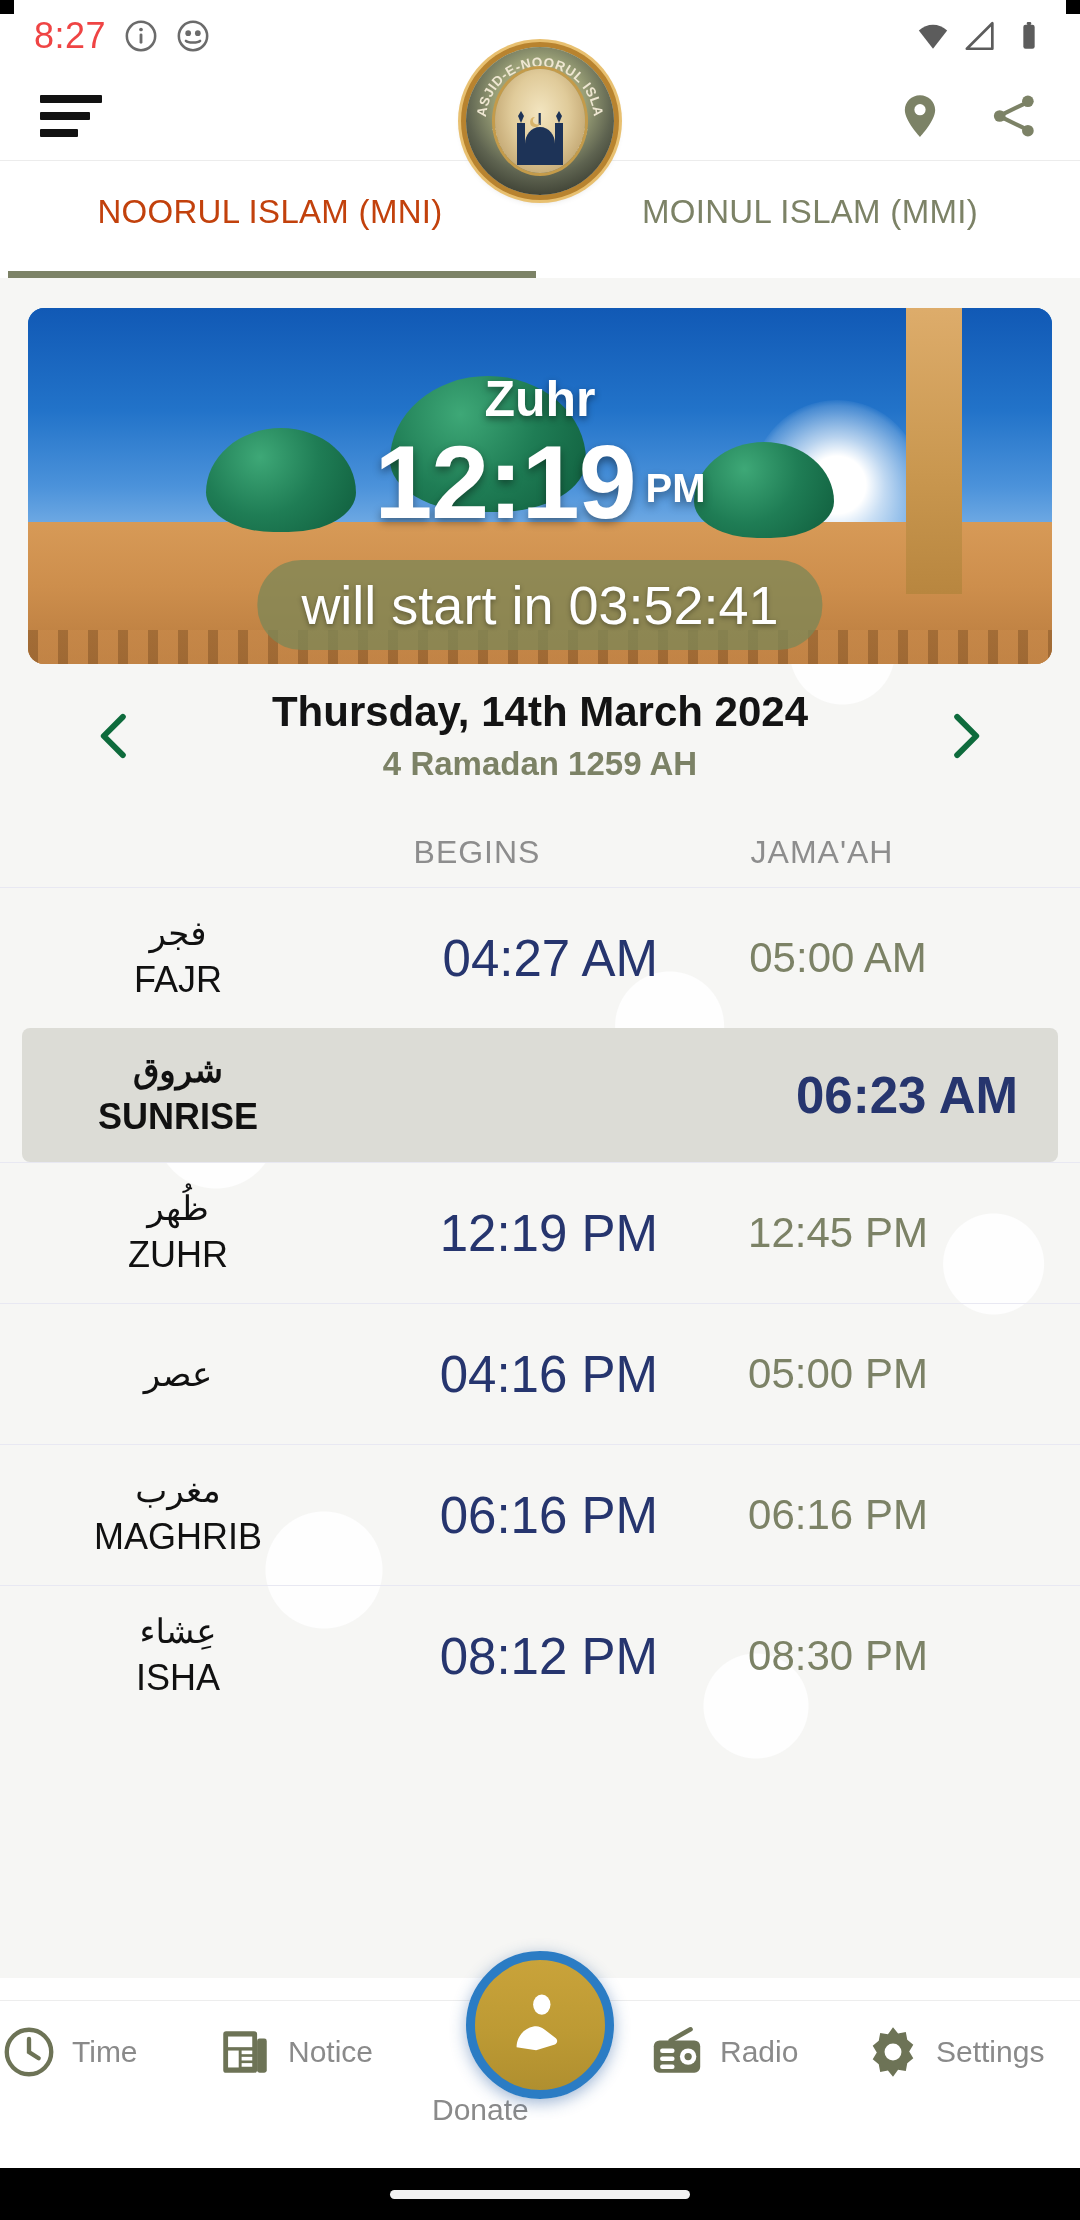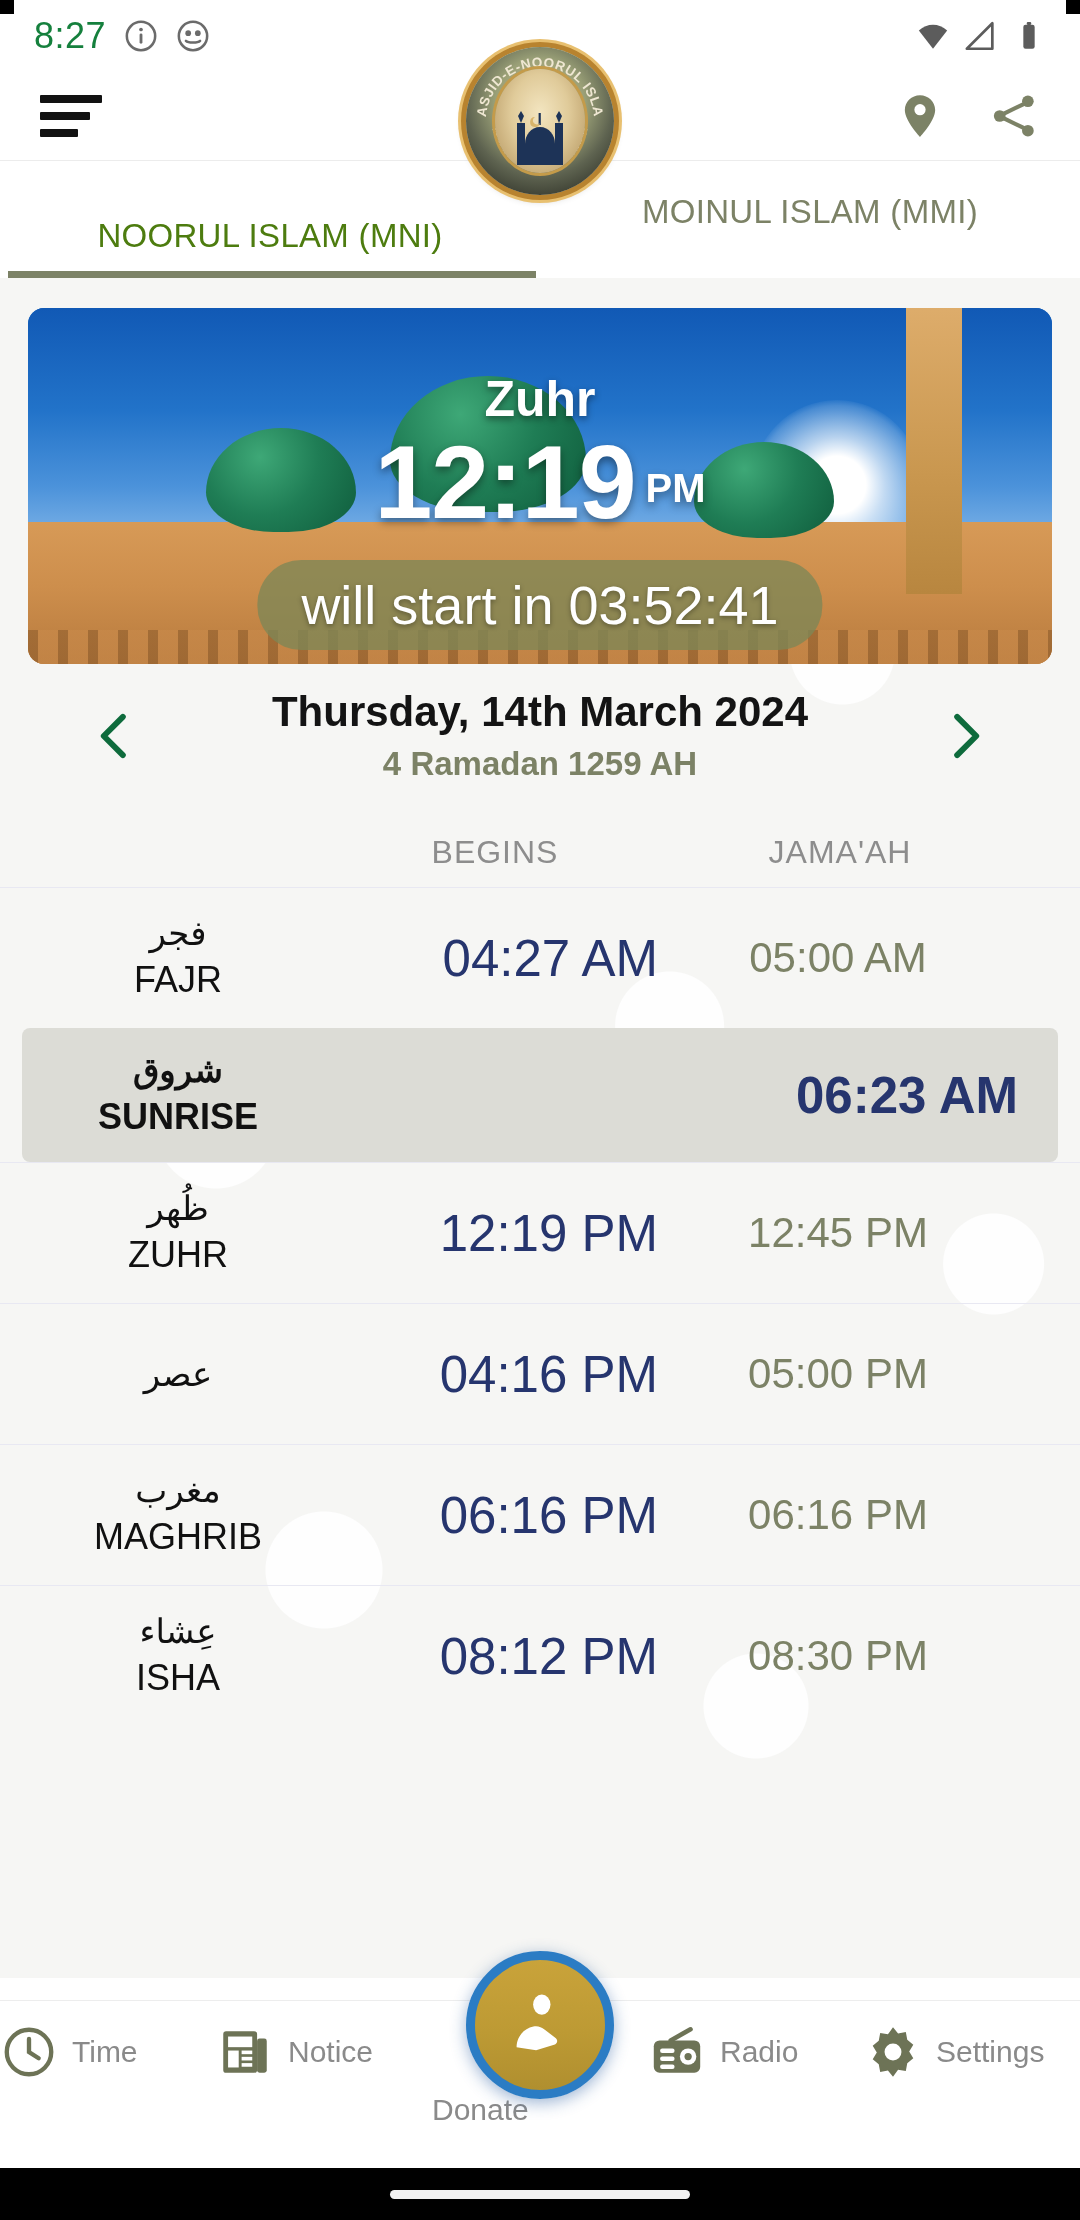--- a/index.html
+++ b/index.html
@@ -13,21 +13,21 @@
 
   
   .statusbar{
     height:72px; width:100%;
     display:flex; align-items:center;
     padding:0 34px;
     background:#ffffff;
     position:relative;
   }
   .sb-left{ display:flex; align-items:center; gap:18px; }
-  .sb-time{ font-size:36px; color:#15803d; letter-spacing:.5px;text-align:right; }
+  .sb-time{ font-size:36px; color:#ef4444; letter-spacing:.5px;text-align:right; }
   .sb-icon{ width:34px; height:34px; display:block; }
   .sb-right{ margin-left:auto; display:flex; align-items:center; gap:14px; }
   .corner-tl{ position:absolute; left:0; top:0; width:14px; height:14px; background:#000; }
   .corner-tr{ position:absolute; right:0; top:0; width:14px; height:14px; background:#000; }
 
   
   .appbar{
     height:88px; width:100%;
     display:flex; align-items:center;
     padding:0 40px;
@@ -74,21 +74,21 @@
     border-top:1px solid #ececec;
     background:#fff;
     position:relative;
   }
   .tab{
     flex:1; display:flex; align-items:flex-start; justify-content:center;
     padding-top:32px;
     font-size:33px; color:#7c8266; letter-spacing:.3px;
     cursor:pointer;
   }
-  .tab.active{ color:#4d7c0f;align-items:center; }
+  .tab.active{ color:#c2410c; }
   .tab-indicator{
     position:absolute; left:8px; bottom:0;
     width:528px; height:7px; background:#7c8266;
   }
 
   
   .content{
     position:relative;
     width:100%;
     height:1700px;
@@ -169,21 +169,21 @@
   .date-mid{ text-align:center; flex:1; }
   .date-greg{ font-size:42px; font-weight:bold; color:#141414; }
   .date-hijri{ font-size:33px; color:#7c8266; font-weight:bold; margin-top:9px; }
 
   
   .ptable{
     position:absolute; left:0; top:556px; width:100%;
   }
   .ptable-head{
     display:flex; align-items:center;
-    padding:0 28px 16px 30px;
+    padding:0 28px 16px 12px;
   }
   .col-name{ width:300px; }
   .col-begins{ width:330px; text-align:center; }
   .col-jamaah{ width:360px; text-align:center; }
   .th{ font-size:32px; color:#8d8d8d; letter-spacing:1px; }
 
   .prow{
     display:flex; align-items:center;
     padding:0 28px;
     height:141px;

